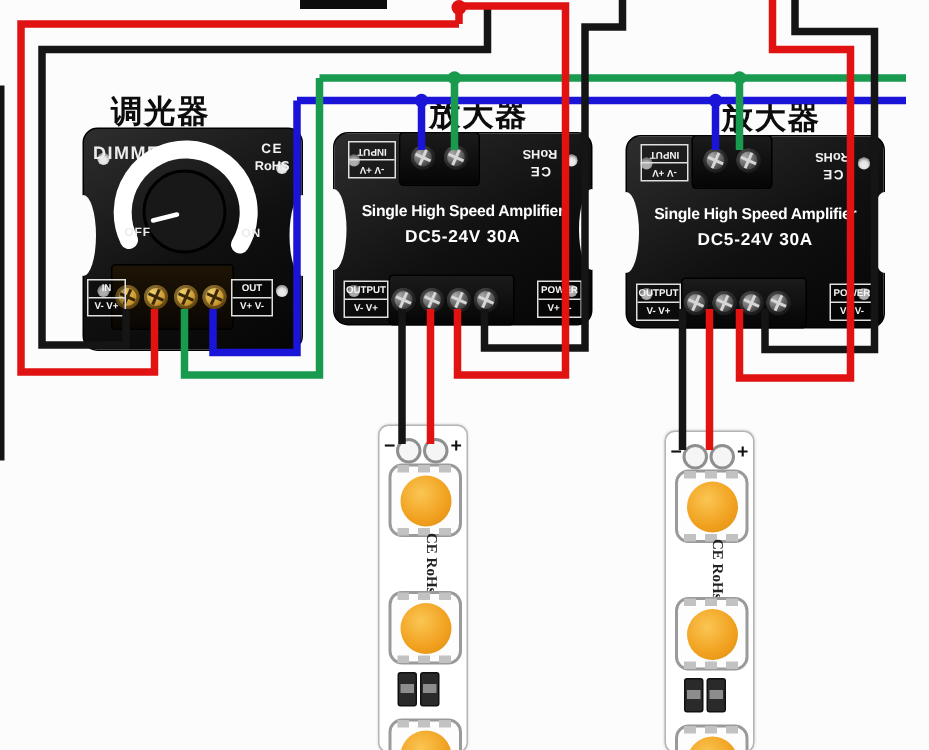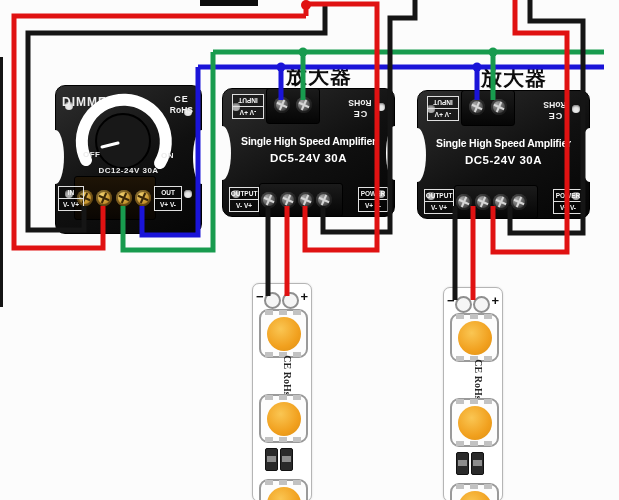--- a/index.html
+++ b/index.html
@@ -82,20 +82,21 @@
   .knob-svg{position:absolute;left:0;top:0;}
 </style>
 </head>
 <body>
 
 <div id="stage">
 
   <div class="topbar"></div>
   <div class="leftedge"></div>
 
+  <div class="title" style="left:74px;top:60px;">调光器</div>
   <div class="title" style="left:286px;top:62px;">放大器</div>
   <div class="title" style="left:481px;top:64px;">放大器</div>
 
   <div class="device" style="left:55px;top:85px;width:145px;height:147px;">
     <div class="notch" style="left:-9px;top:44px;"></div>
     <div class="notch" style="right:-9px;top:44px;"></div>
     <div class="hole" style="left:9px;top:16px;"></div>
     <div class="hole" style="left:9px;top:104px;"></div>
     <div class="hole" style="right:9px;top:22px;"></div>
     <div class="hole" style="right:9px;top:104px;"></div>
@@ -106,21 +107,20 @@
       <div class="rohs">RoHS</div>
     </div>
 
     <svg class="knob-svg" width="145" height="100" viewBox="0 0 145 100">
       <path d="M 30 74 A 42 42 0 1 1 104 77" stroke="#fff" stroke-width="12" fill="none" stroke-linecap="round"></path>
       <circle cx="67" cy="55" r="27" fill="#181818" stroke="#000" stroke-width="2"></circle>
       <line x1="46" y1="61" x2="62" y2="57" stroke="#fff" stroke-width="3" stroke-linecap="round"></line>
     </svg>
     <div class="smalltxt" style="left:27px;top:64px;">OFF</div>
     <div class="smalltxt" style="left:105px;top:65px;">ON</div>
-    <div class="smalltxt" style="left:0;top:80px;width:100%;text-align:center;">DC12-24V 30A</div>
 
     <div class="tblock brassy" style="left:18px;top:90px;width:80px;height:42px;"></div>
     <div class="screw brass" style="left:21px;top:104px;"></div>
     <div class="screw brass" style="left:40px;top:104px;"></div>
     <div class="screw brass" style="left:60px;top:104px;"></div>
     <div class="screw brass" style="left:79px;top:104px;"></div>
 
     <div class="labelbox" style="left:2px;top:100px;width:24px;">
       <div>IN</div>
       <div class="row2">V- V+</div>

